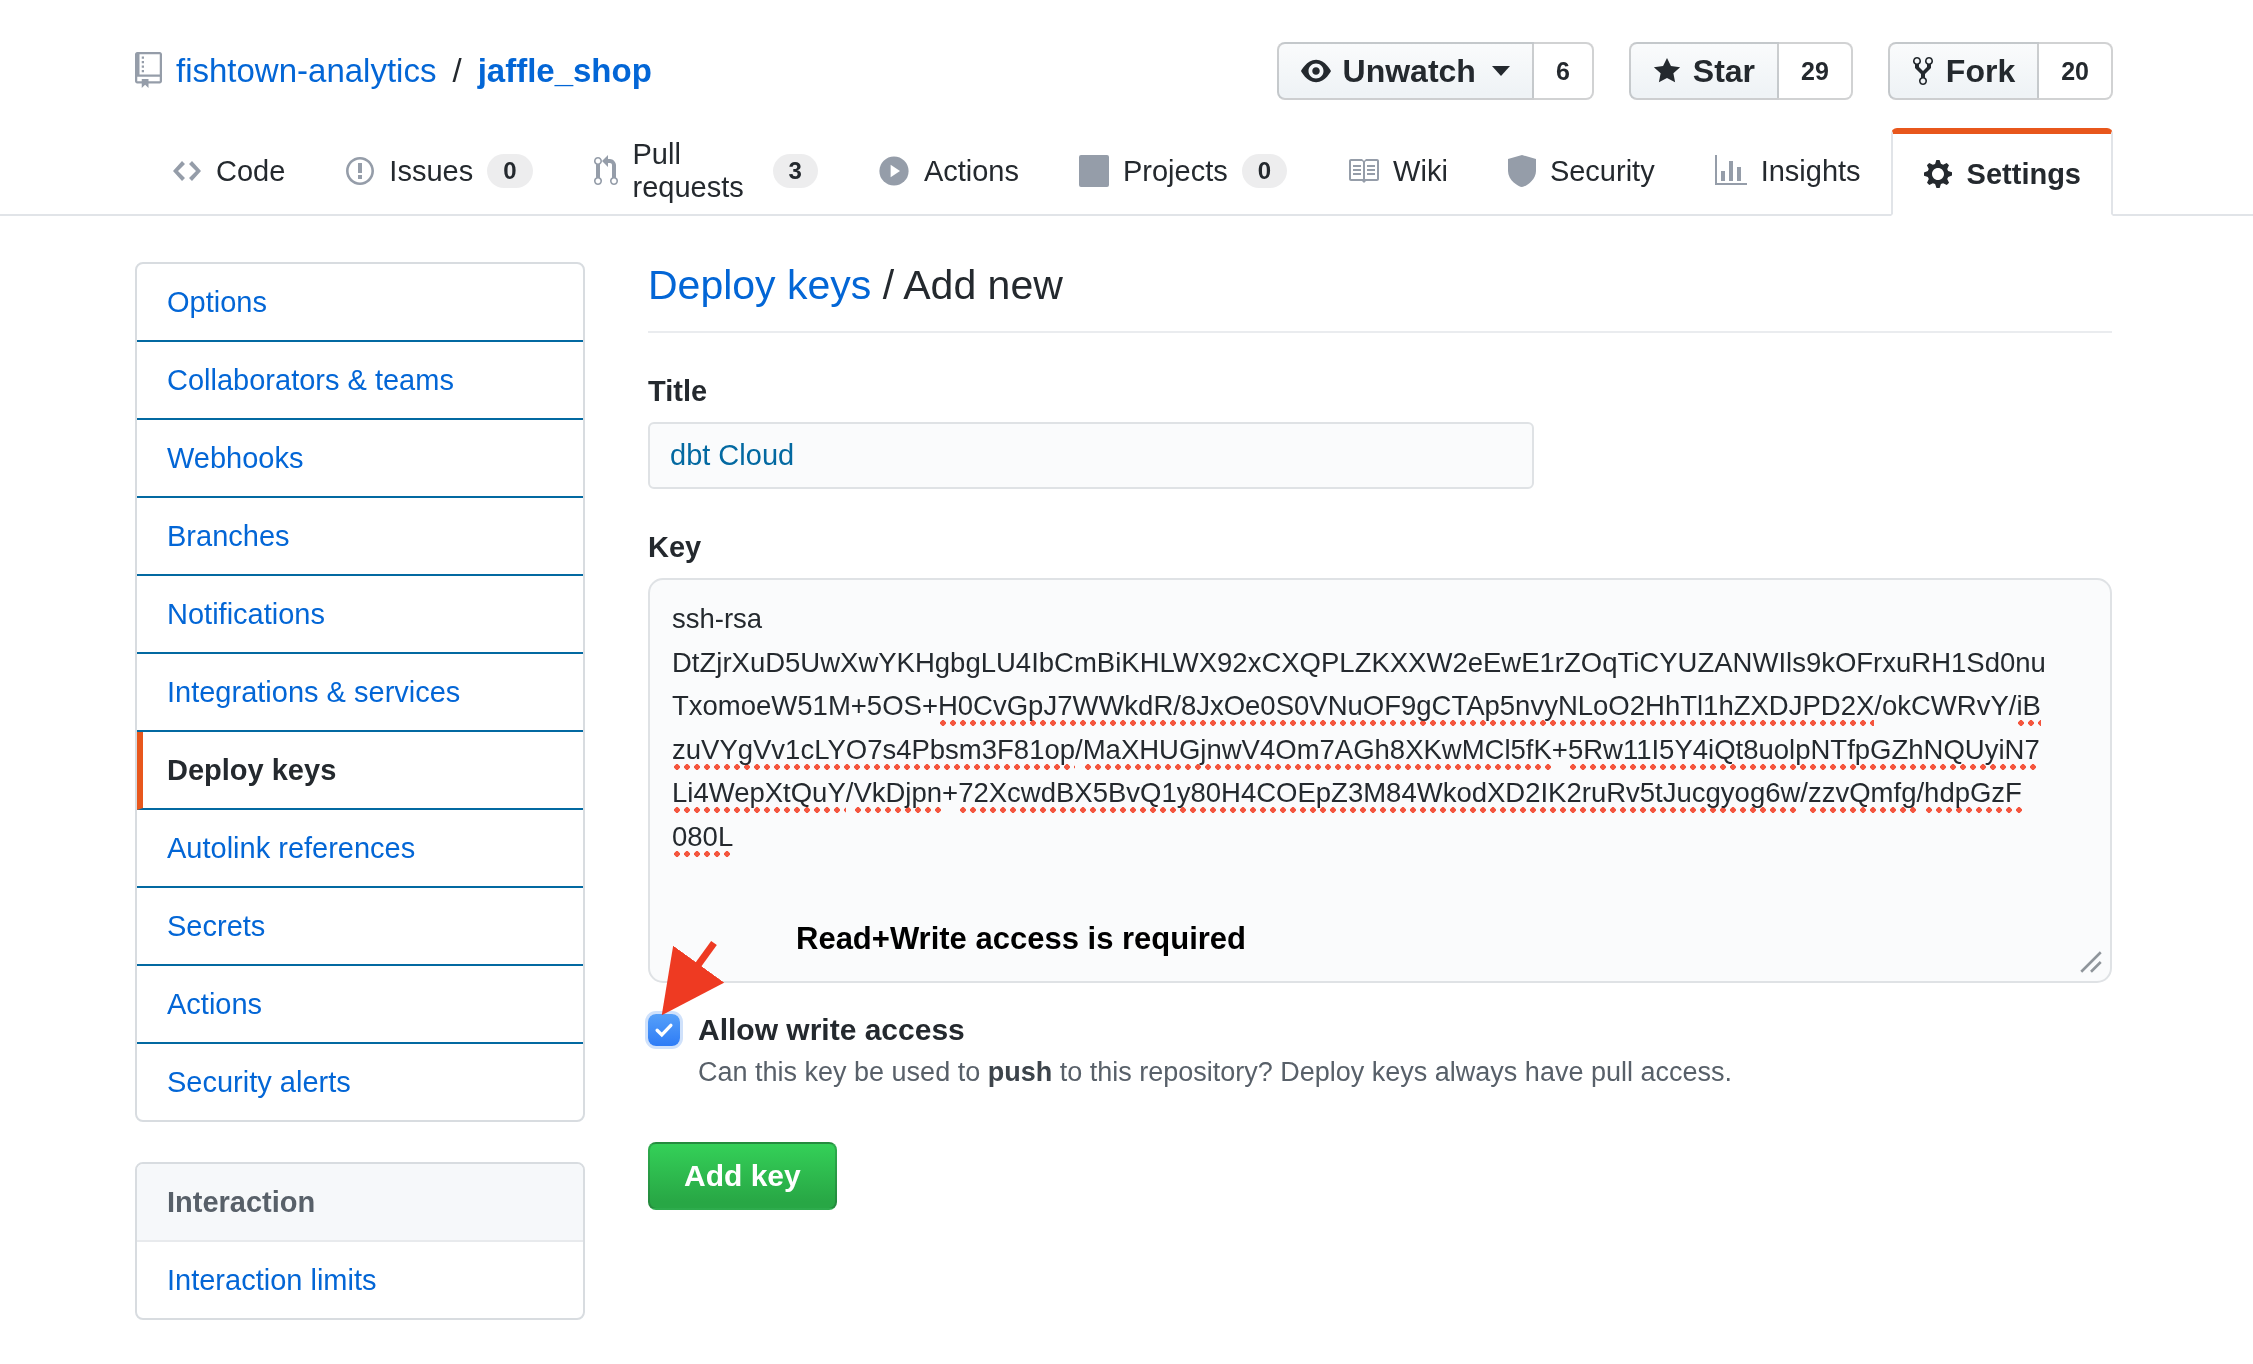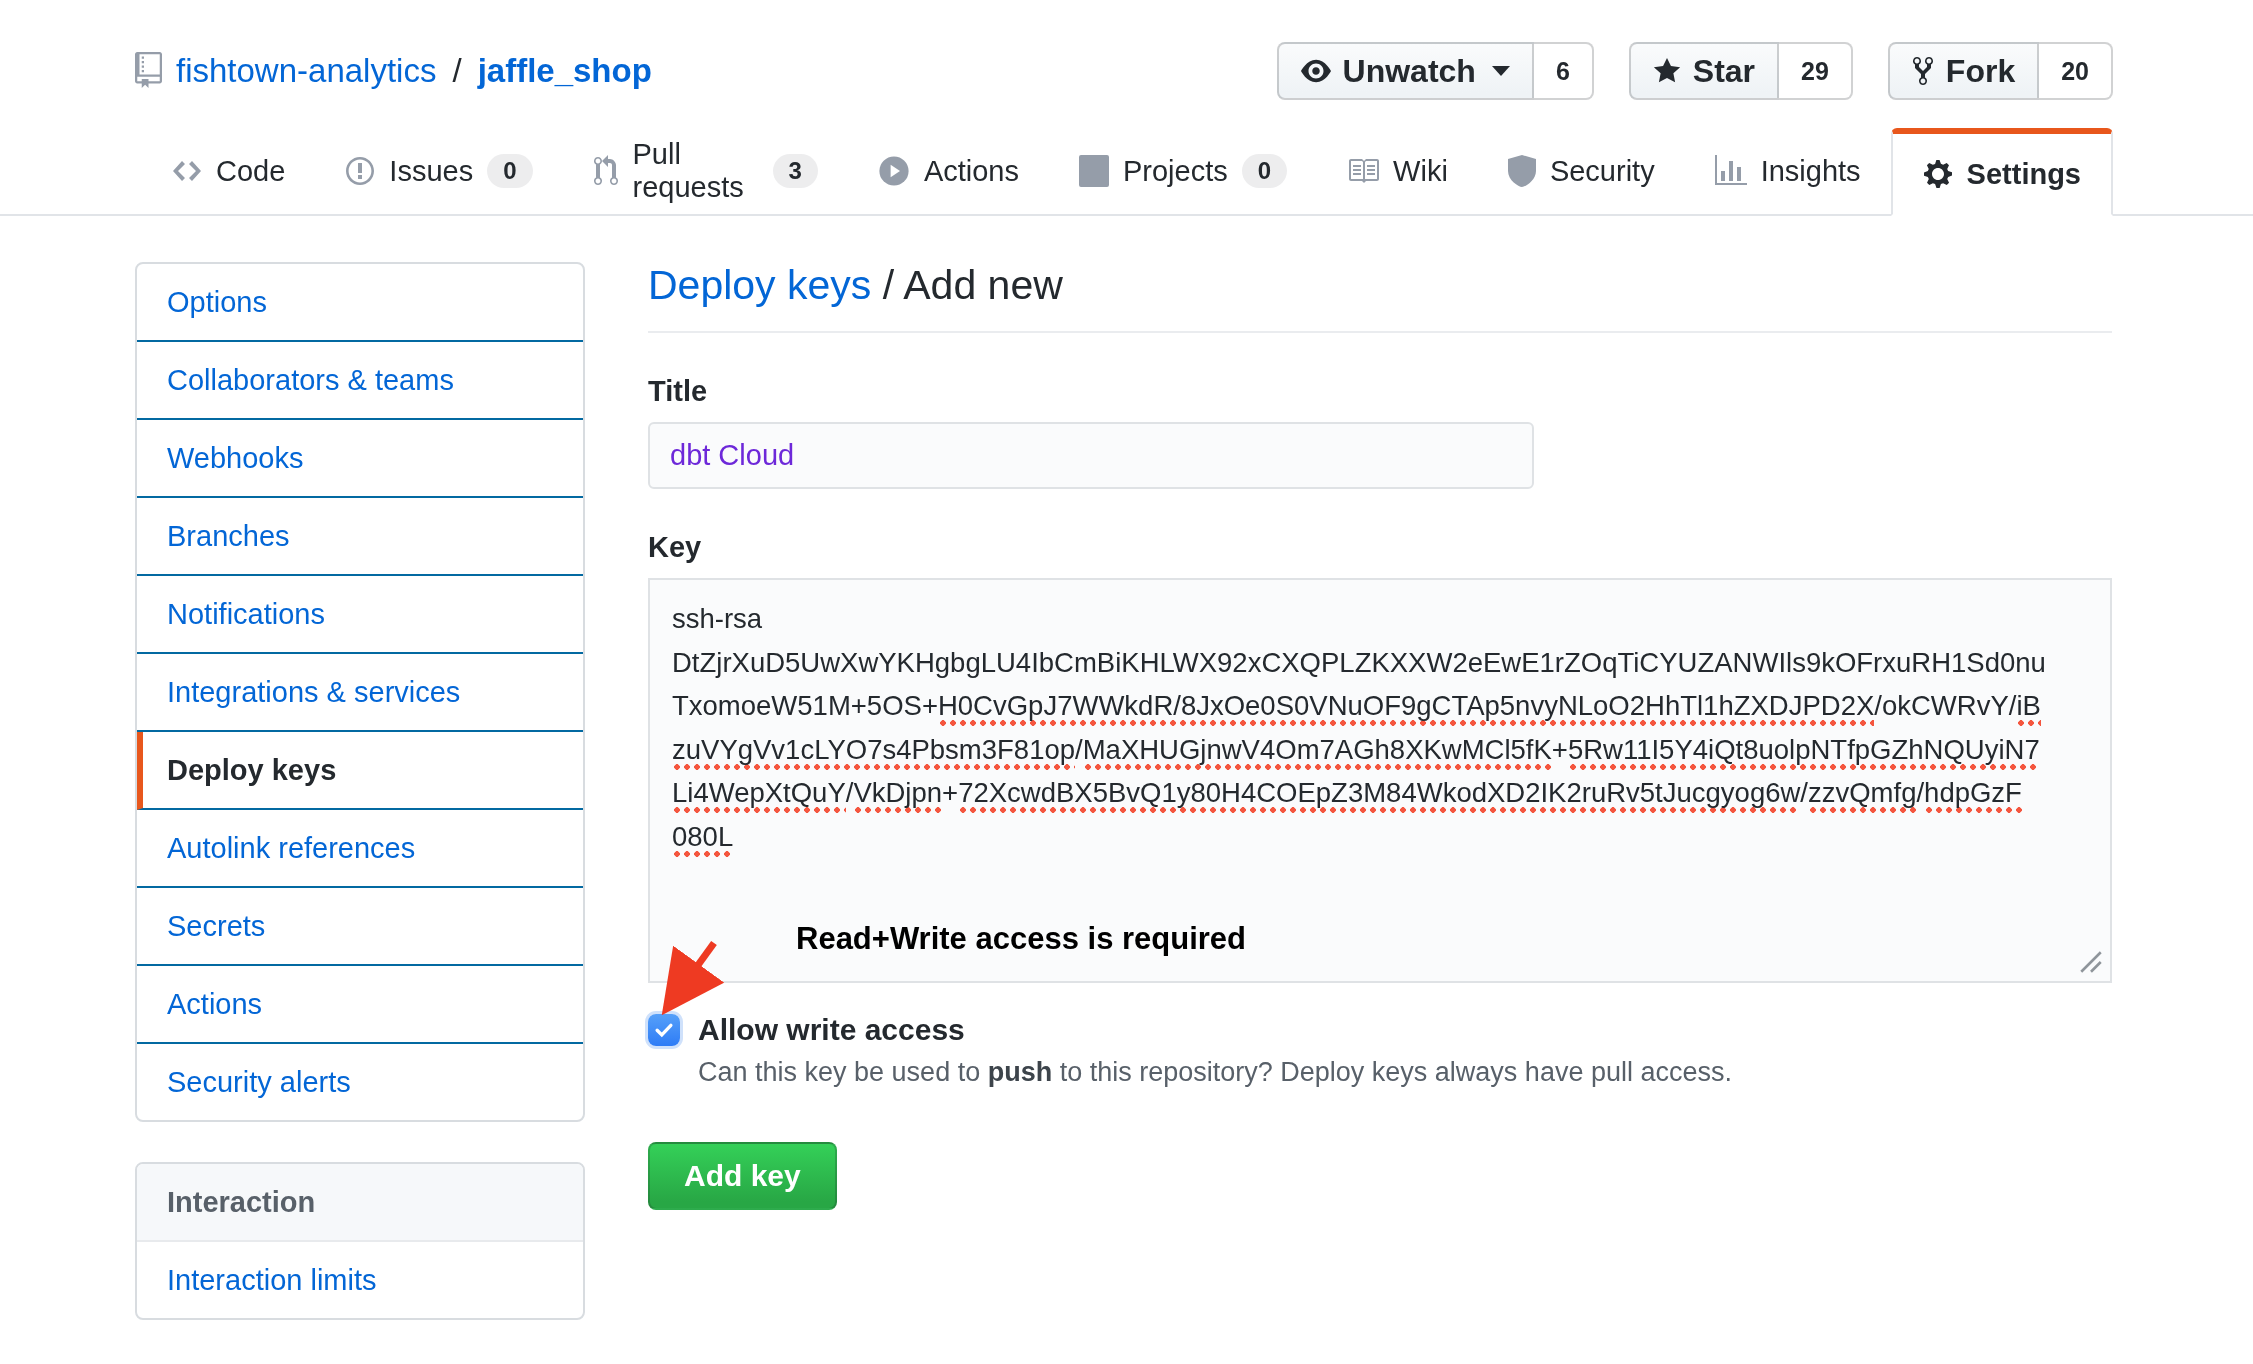--- a/index.html
+++ b/index.html
@@ -92,27 +92,27 @@
   
   .main { flex:1; margin-left:63px; min-width:0; }
   .subhead {
     font-size:41px; font-weight:400; padding-bottom:22px; margin-bottom:42px;
     border-bottom:2px solid #eaecef;
   }
   .subhead a { color:var(--link,#0366d6); }
   .field-label { font-size:29px; font-weight:600; margin-bottom:14px; }
   .text-input {
     width:886px; height:67px; padding:0 20px;
-    font-size:29px; color:#6d28d9; font-family:inherit;
+    font-size:29px; color:#0369a1; font-family:inherit;
     background:#fafbfc; border:2px solid #dfe2e5; border-radius:6px;
   }
   .form-group { margin-bottom:42px; }
   .key-box {
     position:relative; width:100%; height:405px; padding:17px 22px;
-    background:#fafbfc; border:2px solid #dfe2e5; border-radius:0;
+    background:#fafbfc; border:2px solid #dfe2e5; border-radius:15px;
     font-size:27.5px; line-height:43.5px; color:#24292e;
     overflow:hidden;
   }
   .key-line { white-space:nowrap; }
   .miss {
     background-image:radial-gradient(circle,#f4563f 2.6px,rgba(244,86,63,0) 3px);
     background-size:10px 8px; background-repeat:repeat-x;
     background-position:left bottom;
     padding-bottom:6px;
   }

